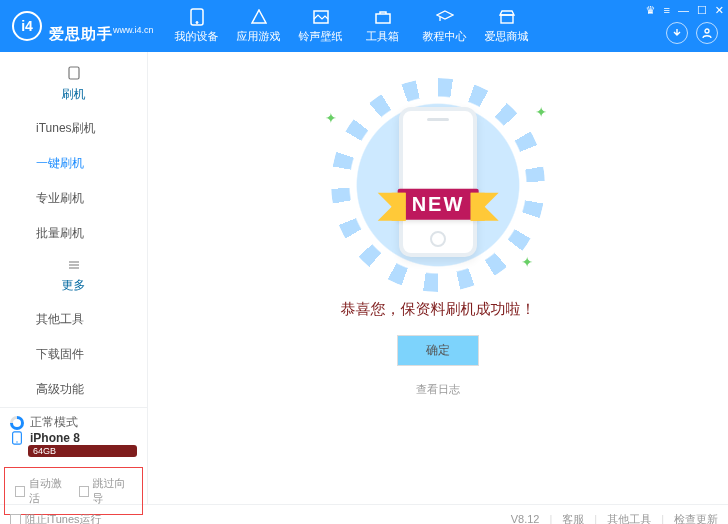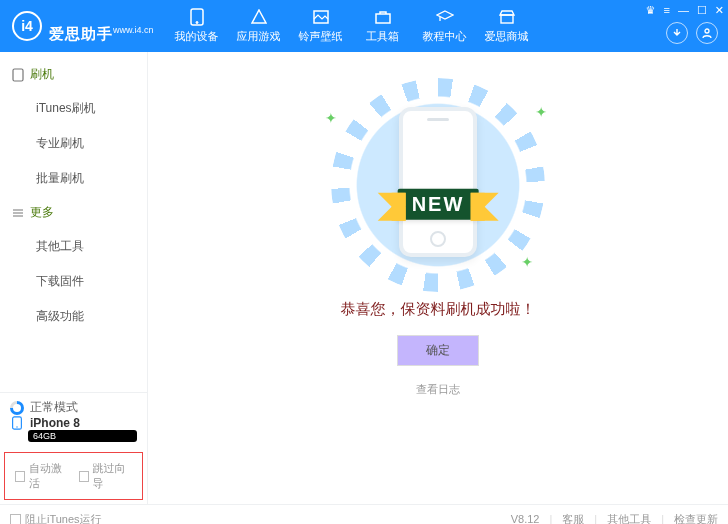--- a/index.html
+++ b/index.html
@@ -20,54 +20,54 @@
 
   .win-controls { position:absolute; right:4px; top:4px; display:flex; gap:8px; font-size:11px; color:#fff; }
   .win-controls span { cursor:pointer; }
 
   .circle-btns { position:absolute; right:10px; top:22px; display:flex; gap:8px; }
   .circle-btns .cb { width:22px; height:22px; border:1.5px solid rgba(255,255,255,.7); border-radius:50%; display:flex; align-items:center; justify-content:center; cursor:pointer; }
 
   .body { display:flex; height:452px; }
   .sidebar { width:148px; border-right:1px solid #eef0f2; display:flex; flex-direction:column; font-size:12px; color:#666; }
   .side-scroll { flex:1; padding-top:6px; }
-  .side-group { padding: 8px 12px; display:flex; align-items:center; gap:6px; color:#4d7c0f; font-size:12px;}
+  .side-group { padding: 8px 12px; display:flex; align-items:center; gap:6px; color:#0369a1; font-size:12px;flex-direction:column;}
   .side-group svg { stroke:#777; }
   .side-item { padding: 9px 0 9px 36px; cursor:pointer; font-size:12px; color:#555; }
   .side-item.active { color:#1b8cff; }
 
   .side-status { border-top:1px solid #eef0f2; padding:6px 10px; display:flex; flex-direction:column; }
   .status-row { display:flex; align-items:center; gap:6px; }
   .status-row .dot { width:14px; height:14px; border-radius:50%; background:conic-gradient(#1b8cff 270deg, #e0e0e0 0); position:relative;}
   .status-row .dot::after{content:"";position:absolute;inset:3px;background:#fff;border-radius:50%;}
   .phone-ico { width:14px; height:14px; }
-  .badge64 { background:#000000; color:#fff; font-size:9px; padding:1px 5px; border-radius:3px; margin-left:18px;}
+  .badge64 { background:#7f1d1d; color:#fff; font-size:9px; padding:1px 5px; border-radius:3px; margin-left:18px;}
 
   .side-checks { border-top:1px solid #eef0f2; padding:8px 10px; border:1px solid #e44; margin:4px; display:flex; gap:10px; font-size:11px; color:#999;}
   .side-checks label { display:flex; align-items:center; gap:4px; cursor:pointer;}
   .ck { width:11px; height:11px; border:1px solid #bbb; background:#fff; display:inline-block;}
 
   .main { flex:1; position:relative; display:flex; flex-direction:column; align-items:center; }
   .illus { margin-top:48px; position:relative; width:210px; height:170px; }
   .spark { position:absolute; color:#69cf66; font-size:14px; }
   .burst { position:absolute; left:50%; top:50%; width:190px; height:190px; transform:translate(-50%,-50%); border-radius:50%; background: radial-gradient(circle,#cde9ff 0 60%, transparent 61%); }
   .burst::before{content:"";position:absolute;inset:-12px;background:
     repeating-conic-gradient(#b3dcff 0 8deg, transparent 8deg 20deg);
     border-radius:50%; z-index:-1; -webkit-mask:radial-gradient(circle, transparent 58%, #000 59%);}
   .phone { position:absolute; left:50%; top:50%; transform:translate(-50%,-52%); width:78px; height:150px; background:#fff; border:4px solid #e8eef3; border-radius:12px; box-shadow:0 4px 10px rgba(0,0,0,.08);}
   .phone::before{content:"";position:absolute;left:50%;top:7px;transform:translateX(-50%);width:22px;height:3px;background:#dde3e8;border-radius:2px;}
   .phone::after{content:"";position:absolute;left:50%;bottom:6px;transform:translateX(-50%);width:12px;height:12px;border:2px solid #dde3e8;border-radius:50%;}
   .ribbon { position:absolute; left:50%; top:56%; transform:translate(-50%,-20%); }
-  .ribbon .band { background:#14532d; color:#fff; font-weight:bold; font-size:20px; padding:4px 14px; border-radius:2px; letter-spacing:2px; box-shadow:0 2px 4px rgba(0,0,0,.1); position:relative;}
+  .ribbon .band { background:#be185d; color:#fff; font-weight:bold; font-size:20px; padding:4px 14px; border-radius:2px; letter-spacing:2px; box-shadow:0 2px 4px rgba(0,0,0,.1); position:relative;}
   .ribbon .band::before,.ribbon .band::after{content:"";position:absolute;top:4px;border:14px solid #ffc938;}
   .ribbon .band::before{left:-20px;border-left-color:transparent;}
   .ribbon .band::after{right:-20px;border-right-color:transparent;}
 
   .msg { margin-top:30px; font-size:15px; color:#7f1d1d; }
-  .okbtn { margin-top:16px; border:1px solid #ddd; background:#c4b5fd; padding:6px 28px; font-size:12px; color:#555; cursor:pointer;}
+  .okbtn { margin-top:16px; border:1px solid #ddd; background:#7dd3fc; padding:6px 28px; font-size:12px; color:#555; cursor:pointer;}
   .loglink { margin-top:16px; font-size:11px; color:#999; cursor:pointer;}
 
   .statusbar { height:29px; border-top:1px solid #eef0f2; display:flex; align-items:center; font-size:11px; color:#999; padding:0 10px;}
   .statusbar .left { display:flex; align-items:center; gap:4px;}
   .statusbar .right { margin-left:auto; display:flex; align-items:center; gap:10px;}
   .sep { color:#ddd; }
 </style>
 </head>
 <body>
 
@@ -159,20 +159,21 @@
 <div class="body">
   <div class="sidebar">
     <div class="side-scroll">
       <div class="side-group">
         <svg width="12" height="14" viewBox="0 0 12 14">
             <rect x="1" y="1" width="10" height="12" rx="1.5" fill="none" stroke="#777" stroke-width="1.2"></rect>
           </svg>
         <span>刷机</span>
       </div>
       <div class="side-item">iTunes刷机</div>
+      <div class="side-item active">一键刷机</div>
       <div class="side-item">专业刷机</div>
       <div class="side-item">批量刷机</div>
 
       <div class="side-group">
         <svg width="12" height="12" viewBox="0 0 12 12">
             <path d="M1 3 H11 M1 6 H11 M1 9 H11" stroke="#777" stroke-width="1.2"></path>
           </svg>
         <span>更多</span>
       </div>
       <div class="side-item">其他工具</div>

